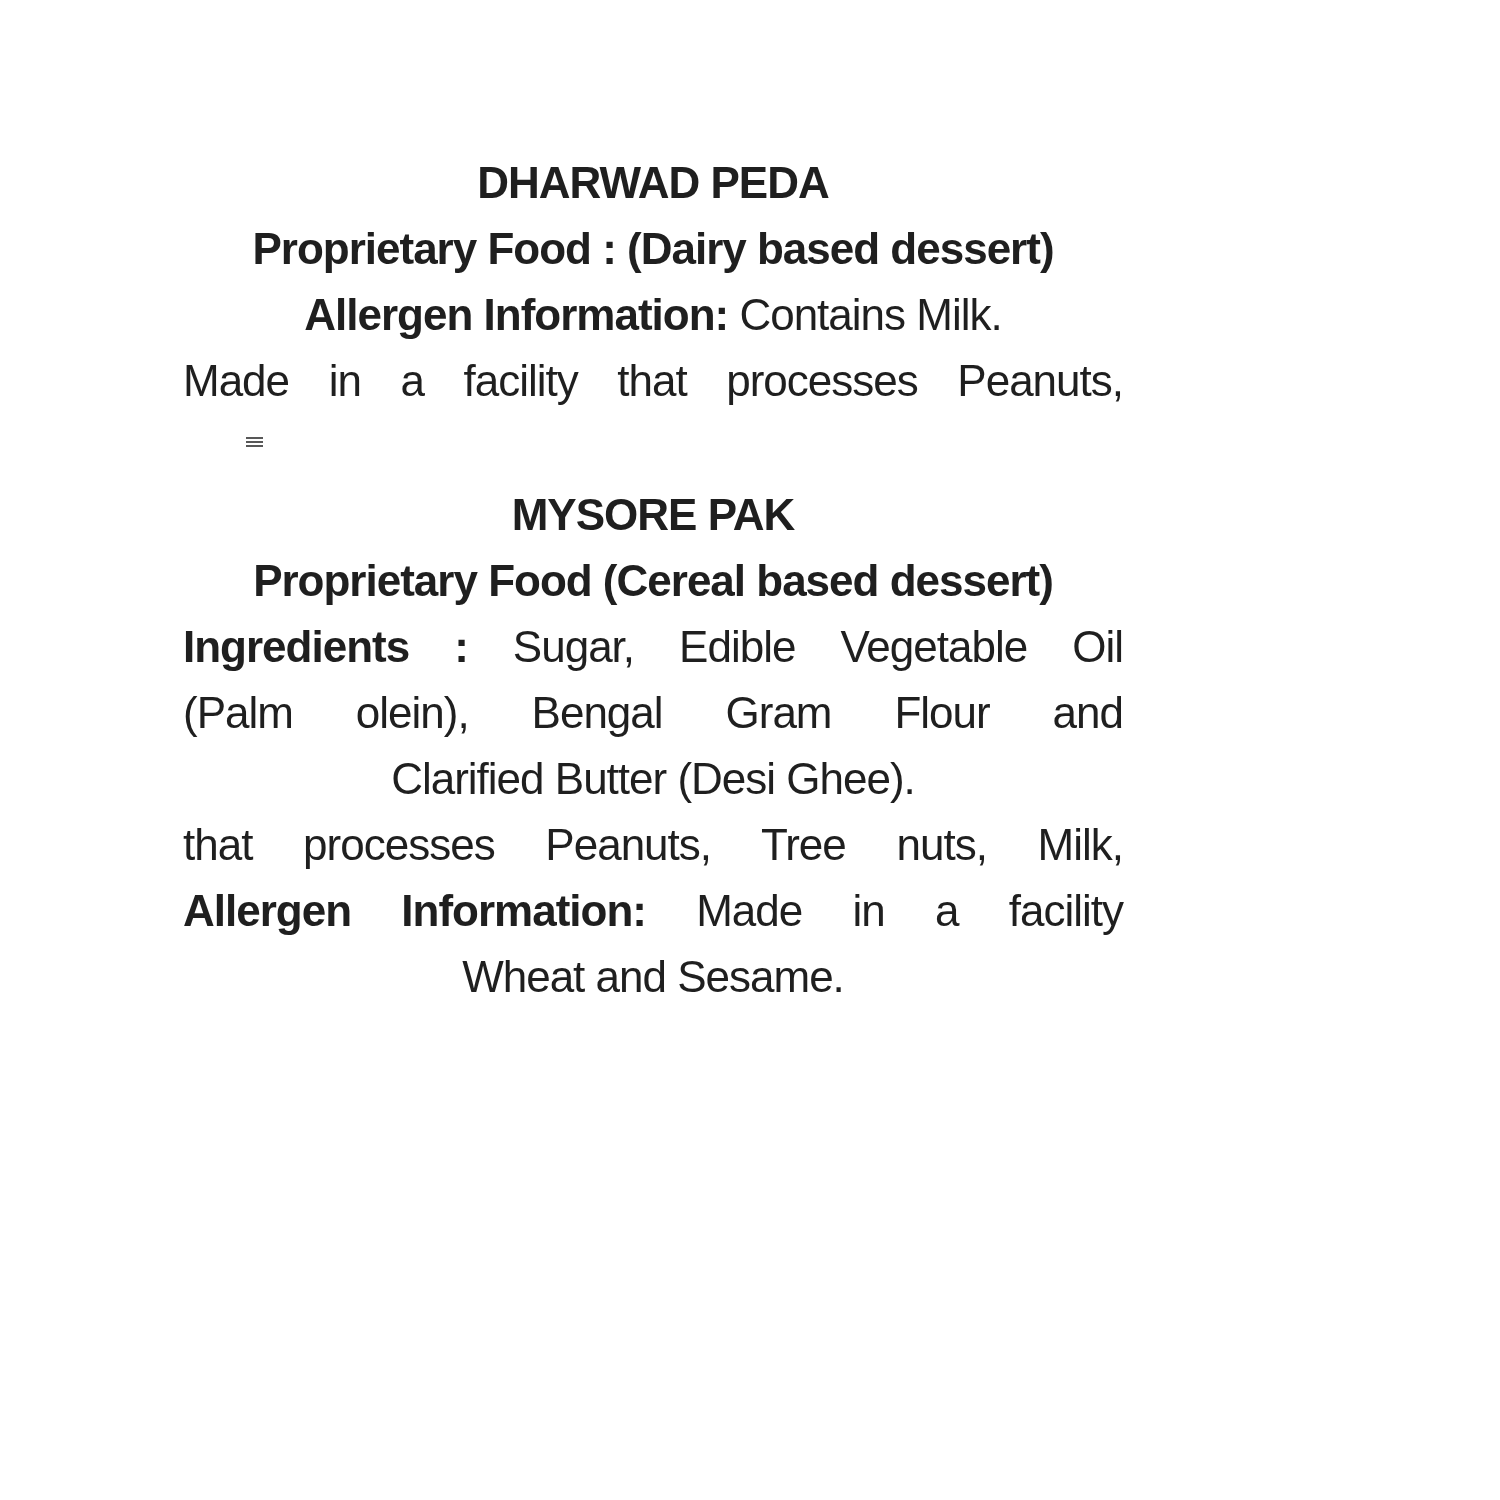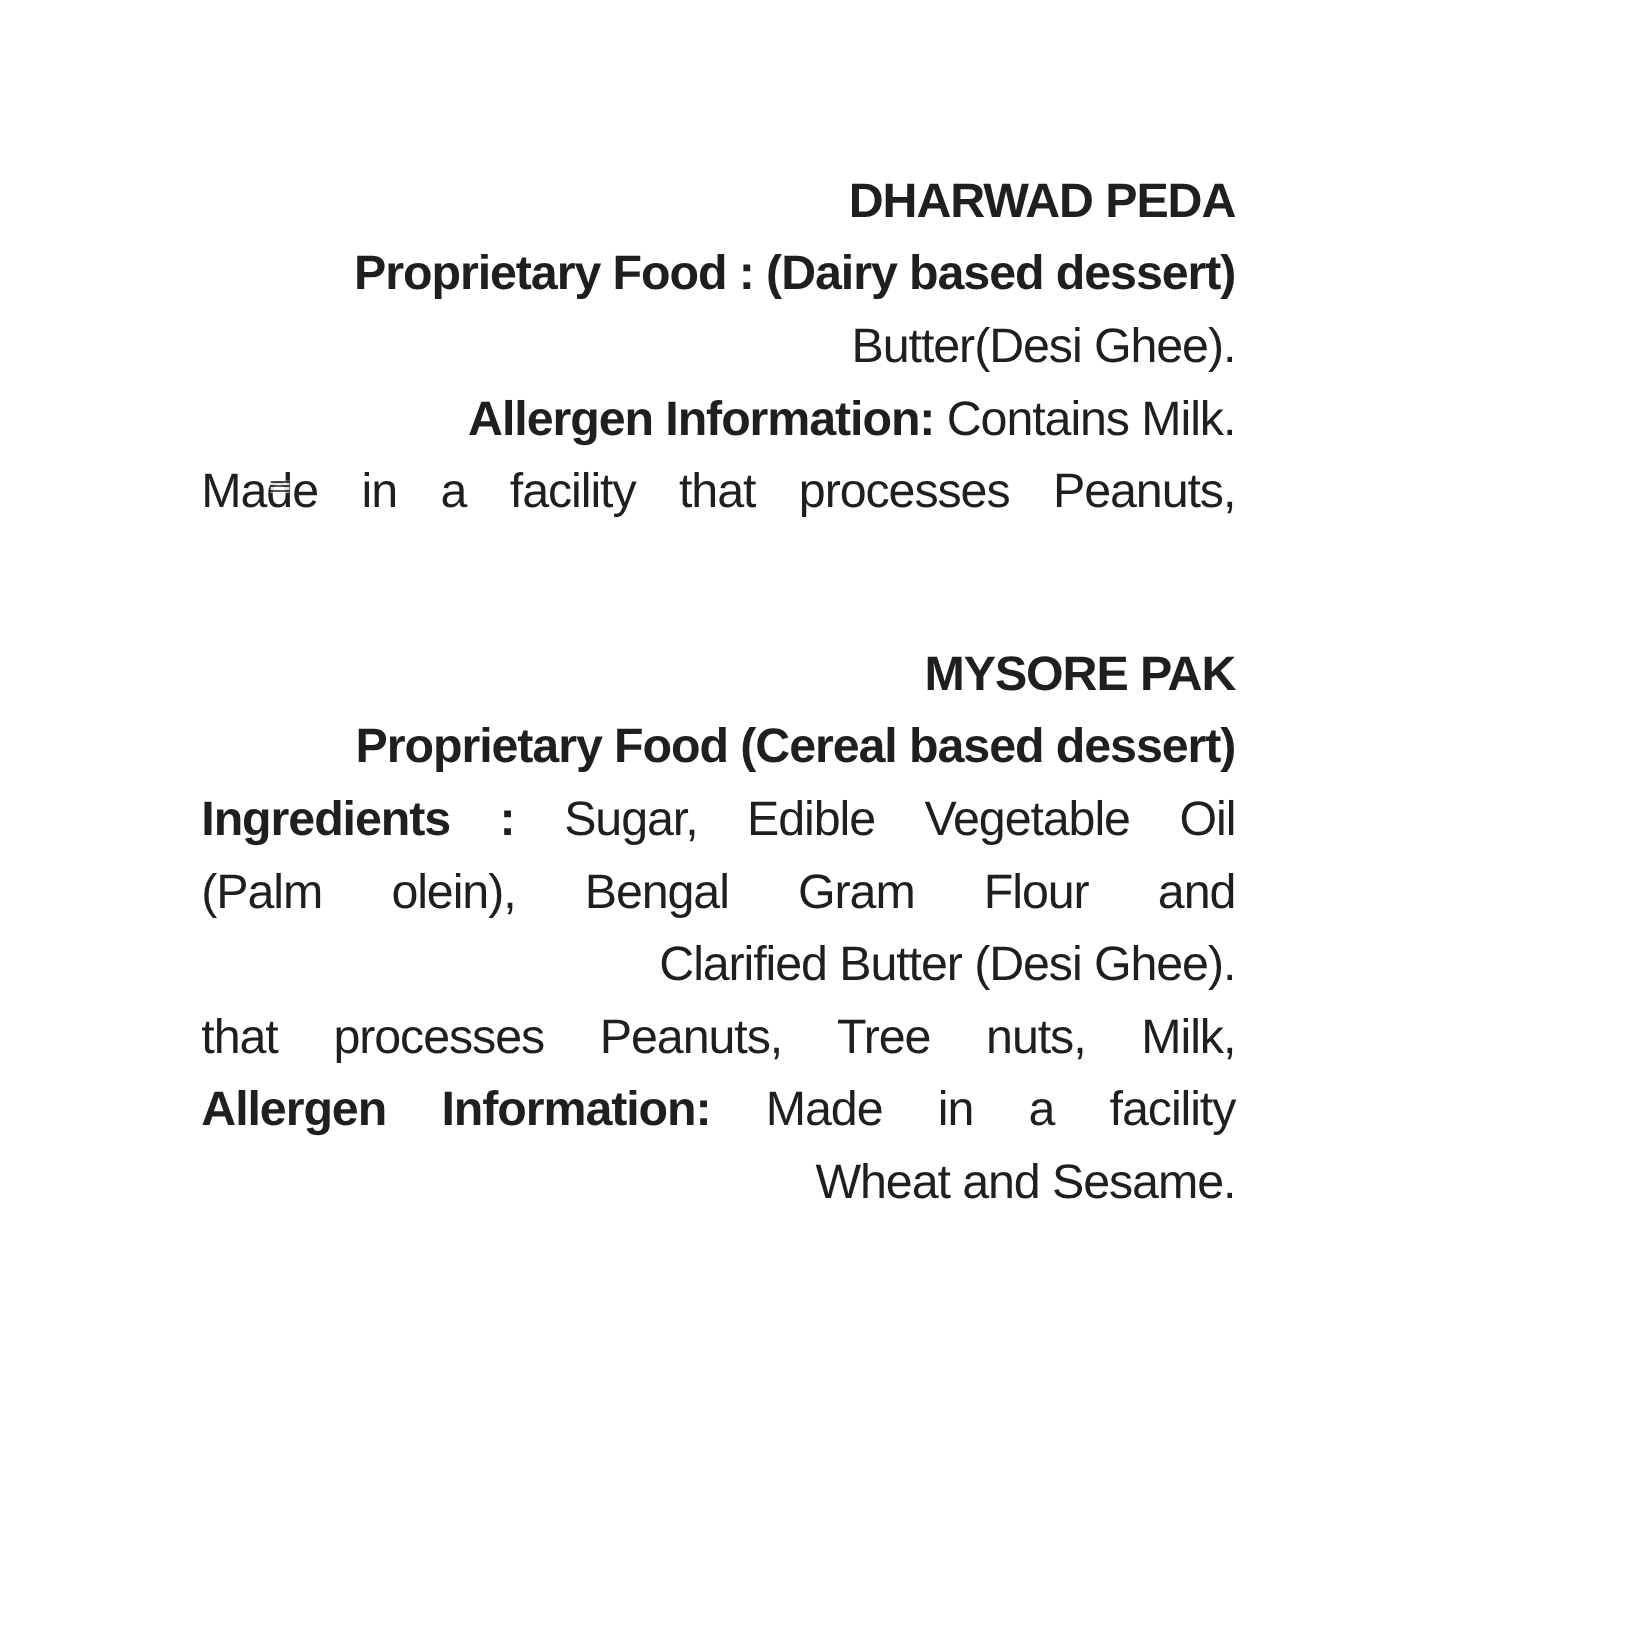--- a/index.html
+++ b/index.html
@@ -19,27 +19,27 @@
   .label-block {
     position: absolute;
     top: 150px;
     left: 183px;
     width: 940px;
   }
   .product {
     margin: 0;
   }
   .product + .product {
-    margin-top: 100px;
+    margin-top: 68px;
   }
   .line {
     font-size: 44px;
     line-height: 66px;
     letter-spacing: -1px;
-    text-align: right;
+    text-align: center;
     white-space: normal;
     font-weight: 400;
   }
   .line b {
     font-weight: 700;
   }
   .line.j {
     text-align: justify;
     -moz-text-align-last: justify;
     text-align-last: justify;
@@ -61,21 +61,20 @@
 </style>
 </head>
 <body>
 
 <div class="page">
   <div class="label-block">
 
     <section class="product">
       <div class="line"><b>DHARWAD PEDA</b><span></span></div>
       <div class="line"><b>Proprietary Food : (Dairy based dessert)</b><span></span></div>
-      <div class="line"><b></b><span>Butter(Desi Ghee).</span></div>
       <div class="line"><b>Allergen Information:</b><span> Contains Milk.</span></div>
       <div class="line j"><b></b><span>Made in a facility that processes Peanuts,</span></div>
     </section>
 
     <section class="product">
       <div class="line"><b>MYSORE PAK</b><span></span></div>
       <div class="line"><b>Proprietary Food (Cereal based dessert)</b><span></span></div>
       <div class="line j"><b>Ingredients :</b><span> Sugar, Edible Vegetable Oil</span></div>
       <div class="line j"><b></b><span>(Palm olein), Bengal Gram Flour and</span></div>
       <div class="line"><b></b><span>Clarified Butter (Desi Ghee).</span></div>

